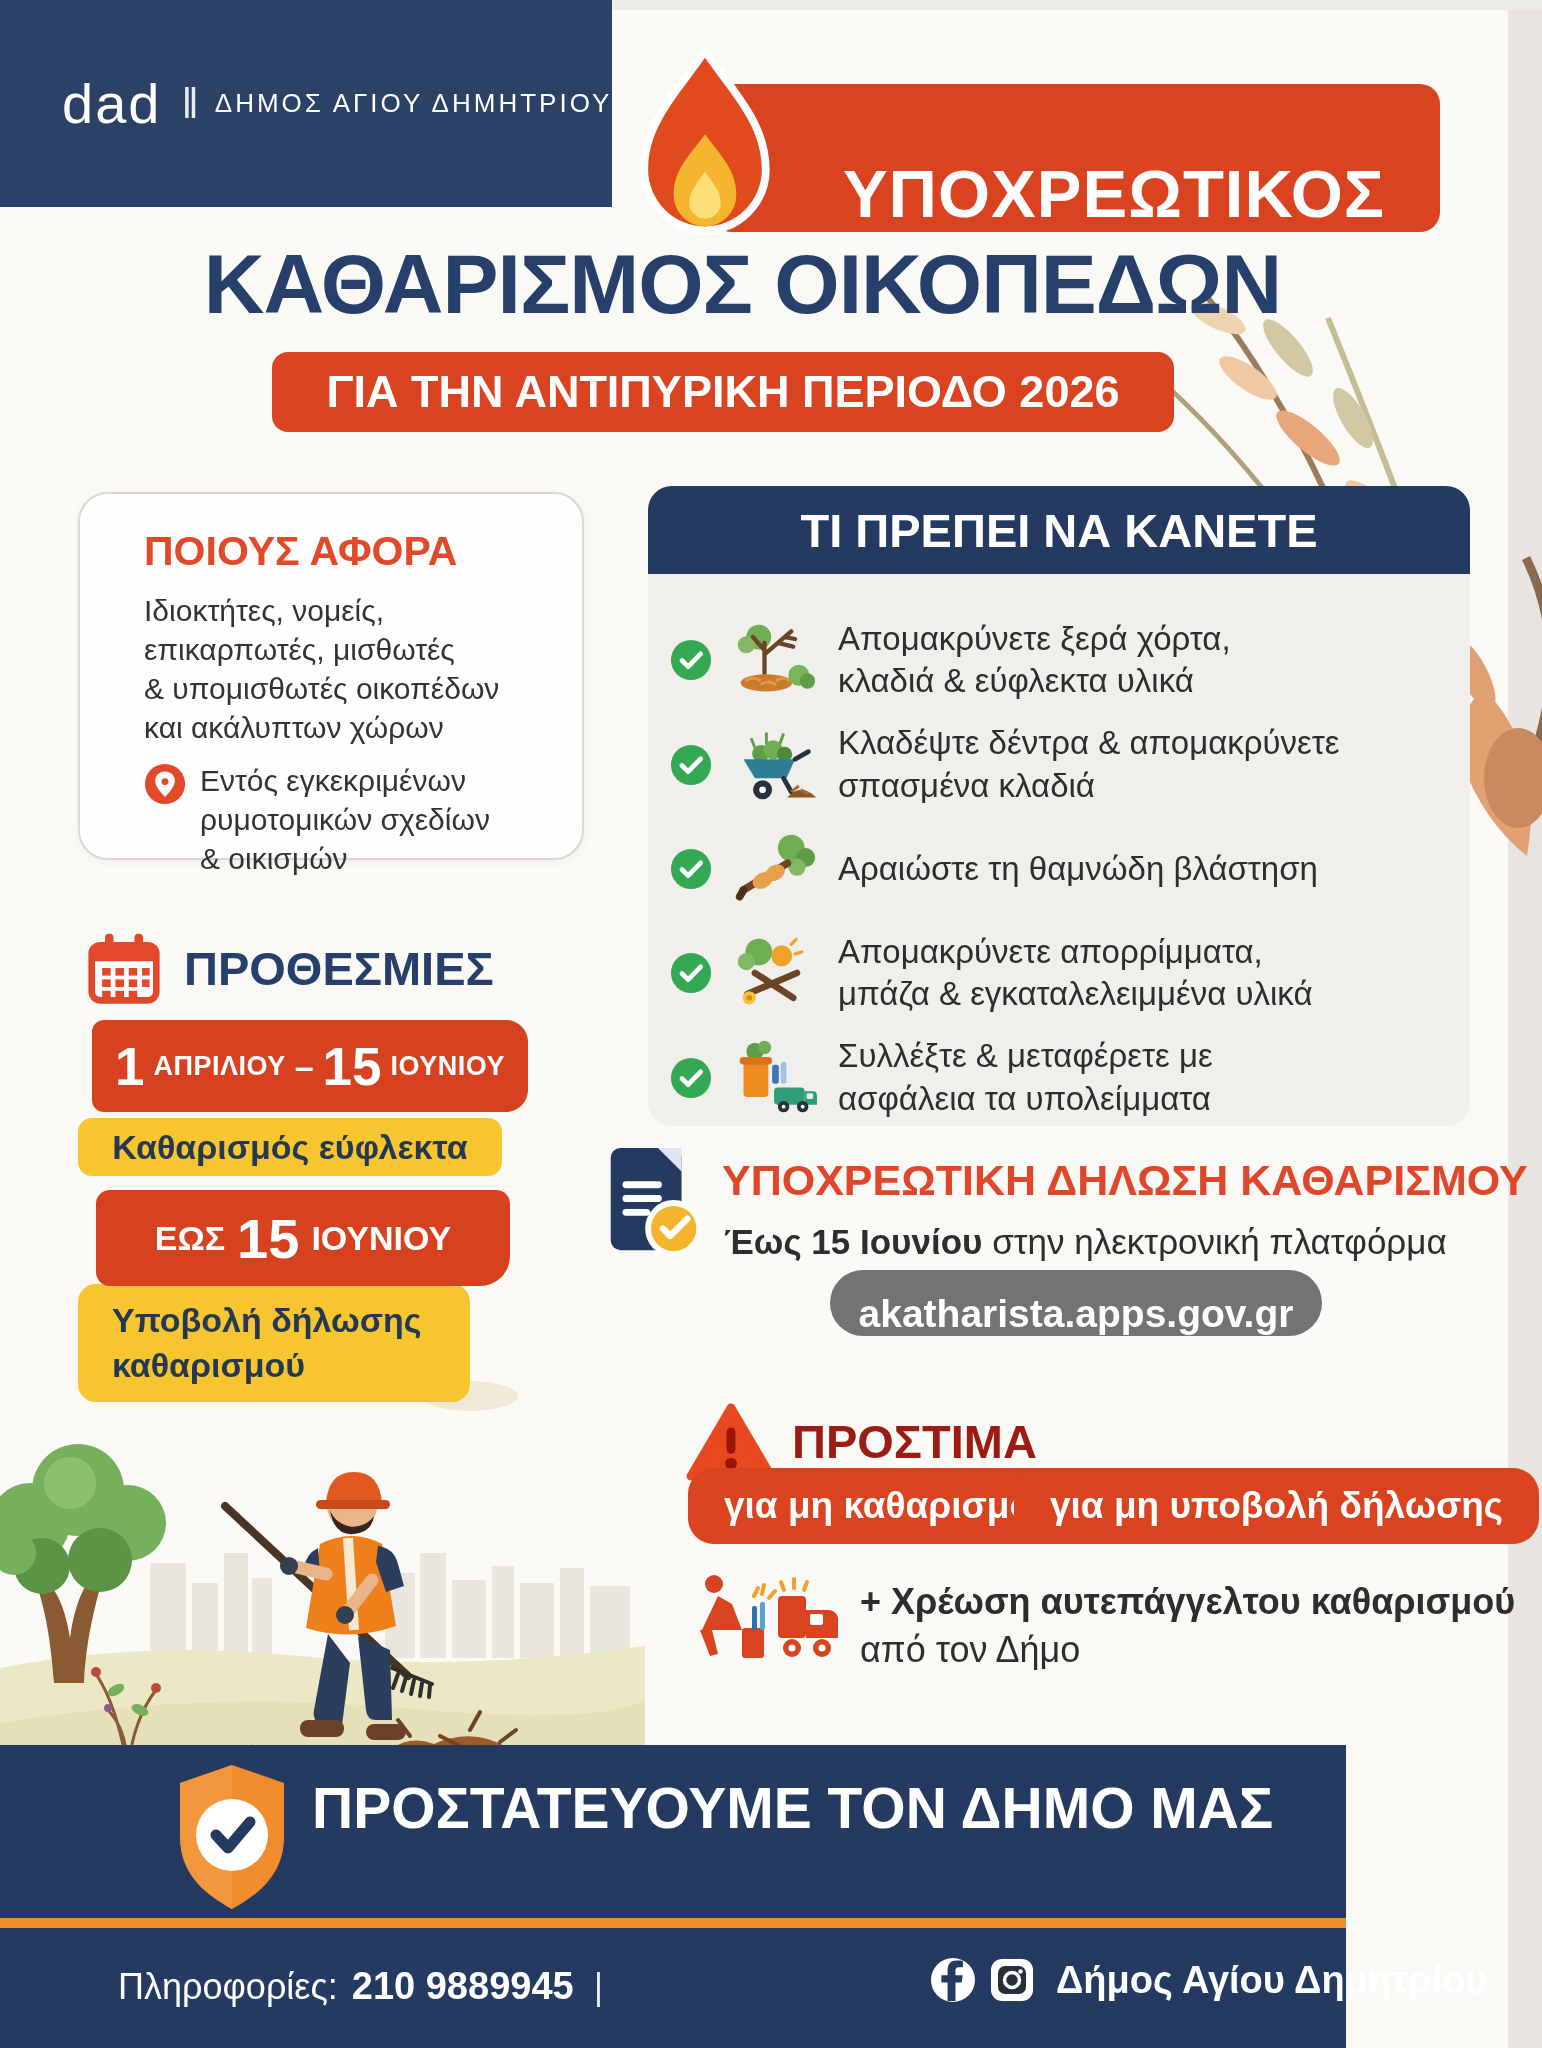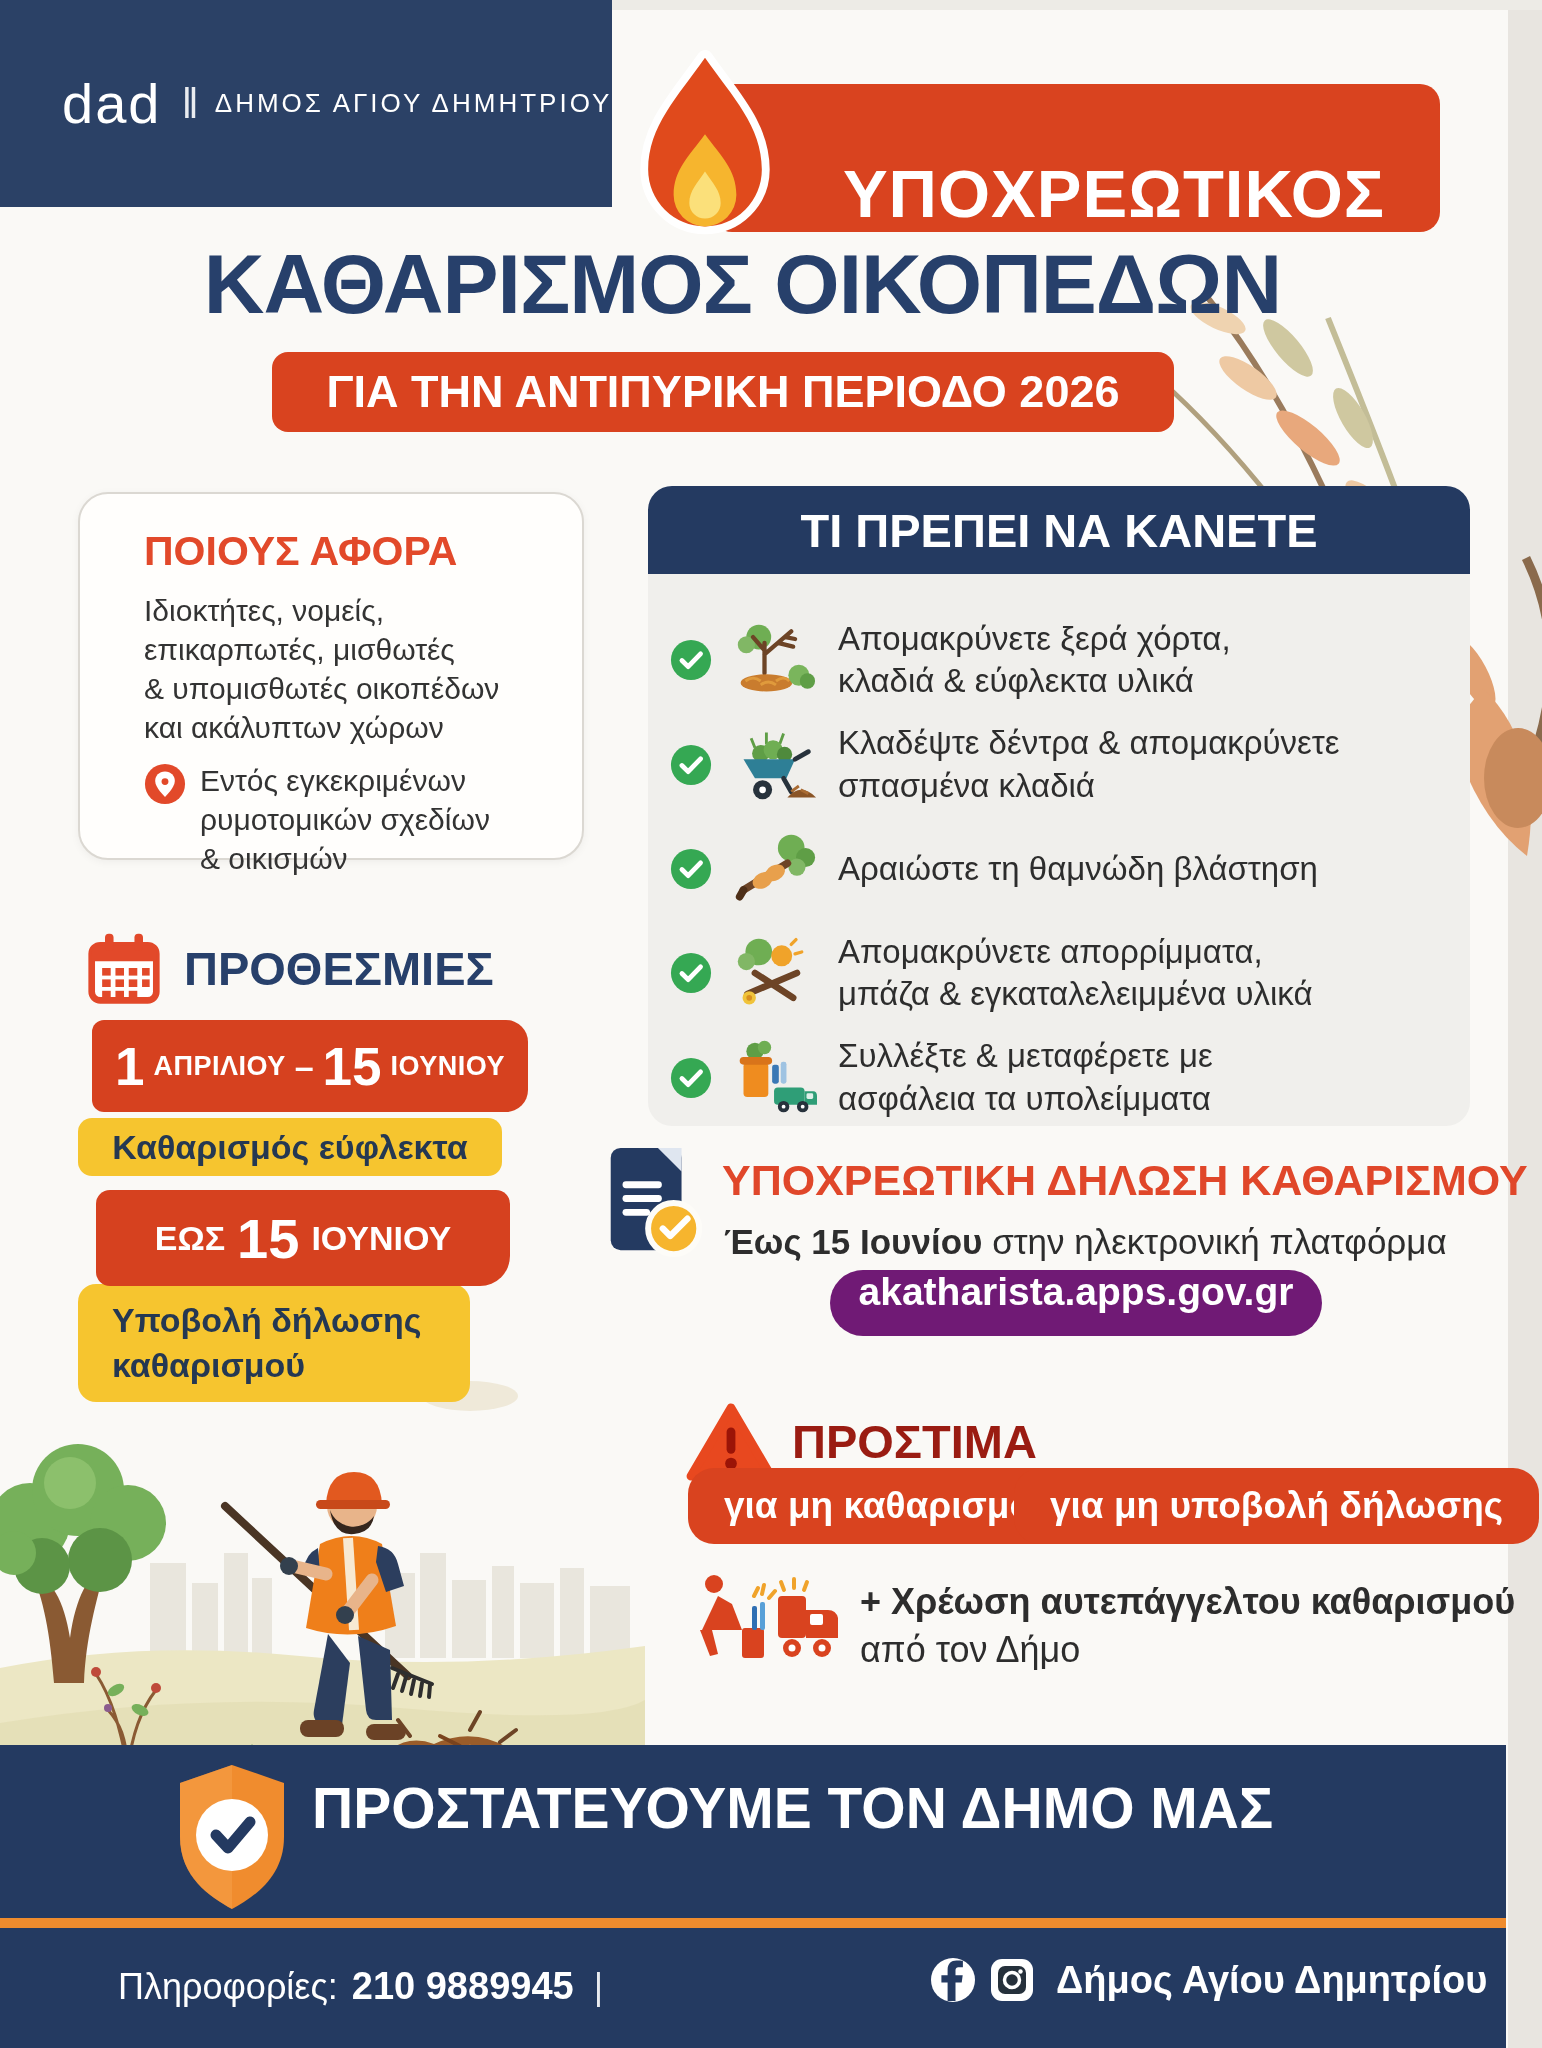--- a/index.html
+++ b/index.html
@@ -61,39 +61,39 @@
   .todo-card{left:648px;top:574px;width:822px;height:552px;background:#f0efec;border-radius:0 0 24px 24px;
     z-index:2;box-sizing:border-box;padding:24px 24px 18px 22px;display:flex;flex-direction:column;justify-content:space-between;}
   .todo-row{display:flex;align-items:center;gap:16px;margin-top:20px;}
   .todo-row .ill{flex:0 0 94px;display:flex;justify-content:center;}
   .todo-text{color:#2d2d2d;font-size:33px;font-weight:500;line-height:1.28;white-space:pre-line;}
   
   .decl-icon{left:606px;top:1142px;z-index:2;}
   .decl-heading{left:722px;top:1156px;color:#e0472a;font-size:43px;font-weight:900;white-space:nowrap;z-index:2;}
   .decl-sub{left:724px;top:1222px;font-size:35px;color:#2d2d2d;z-index:2;}
   .decl-sub b{font-weight:800;}
-  .url-pill{left:830px;top:1270px;width:492px;height:66px;background:#701a75;border-radius:33px;z-index:2;
-    display:flex;align-items:flex-start;justify-content:center;}
+  .url-pill{left:830px;top:1270px;width:492px;height:66px;background:#737373;border-radius:33px;z-index:2;
+    display:flex;align-items:flex-end;justify-content:center;}
   .url-pill span{color:#fff;font-size:39px;font-weight:800;}
   
   .fines-triangle{left:686px;top:1402px;z-index:2;}
   .fines-heading{left:792px;top:1414px;color:#9a1c12;font-size:47px;font-weight:900;z-index:2;}
   .fine-pill{top:1468px;height:76px;background:#d9431f;border-radius:26px;z-index:2;
     display:inline-flex;align-items:center;padding:0 36px;}
   .fine-pill span{color:#fff;font-size:37px;font-weight:800;white-space:nowrap;}
   .fine-pill.p1{left:688px;}
   .fine-pill.p2{left:1014px;}
   .charge-icon{left:694px;top:1566px;z-index:2;}
   .charge-text{left:860px;top:1578px;z-index:2;color:#2d2d2d;font-size:36px;line-height:1.32;}
   .charge-text .l1{font-weight:800;}
   .charge-text .l2{font-weight:500;}
   
   .worker{left:0;top:1338px;z-index:1;}
   
-  .band{left:0;top:1745px;width:1506px;height:303px;background:#243a61;z-index:5;}
+  .band{left:0;top:1745px;width:1346px;height:303px;background:#243a61;z-index:5;}
   .band .shield{position:absolute;left:172px;top:16px;}
   .band-title{position:absolute;left:312px;top:30px;color:#fff;font-size:57px;font-weight:900;white-space:nowrap;}
   .band-subtitle{position:absolute;left:316px;top:102px;color:#fff;font-size:43px;font-weight:300;white-space:nowrap;}
   .band-divider{position:absolute;left:0;top:173px;width:100%;height:10px;background:#ef8c2e;}
   .footer-info{position:absolute;left:118px;top:220px;display:flex;align-items:baseline;gap:14px;color:#fff;}
   .footer-info .lbl{font-size:36px;font-weight:400;}
   .footer-info .phone{font-size:38px;font-weight:800;}
   .footer-info .sep{font-size:36px;font-weight:300;opacity:.9;margin-left:6px;}
   .footer-social{position:absolute;left:930px;top:212px;display:flex;align-items:center;gap:14px;color:#fff;}
   .footer-social .name{font-size:38px;font-weight:800;white-space:nowrap;margin-left:8px;}

